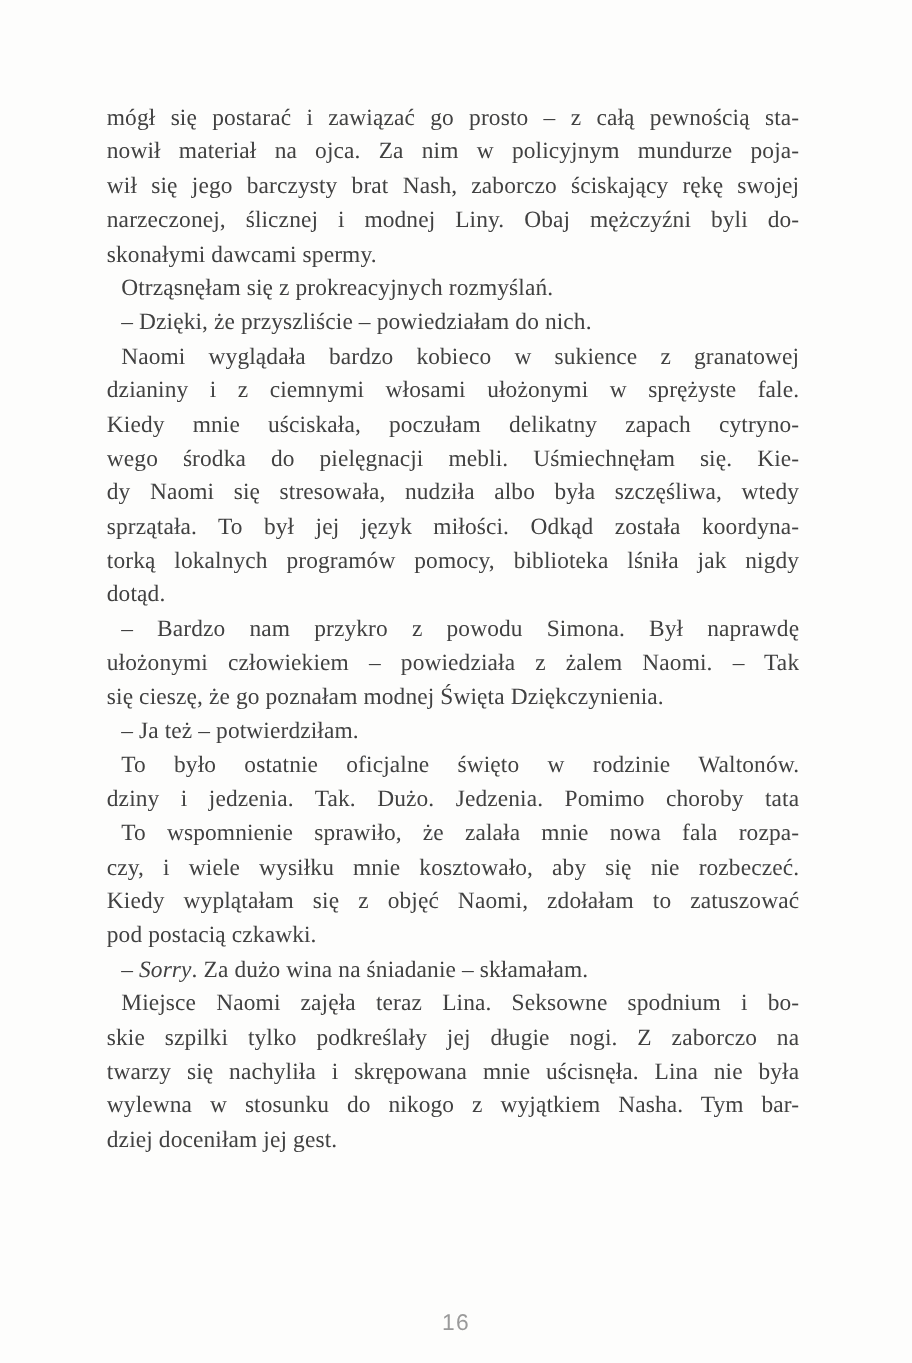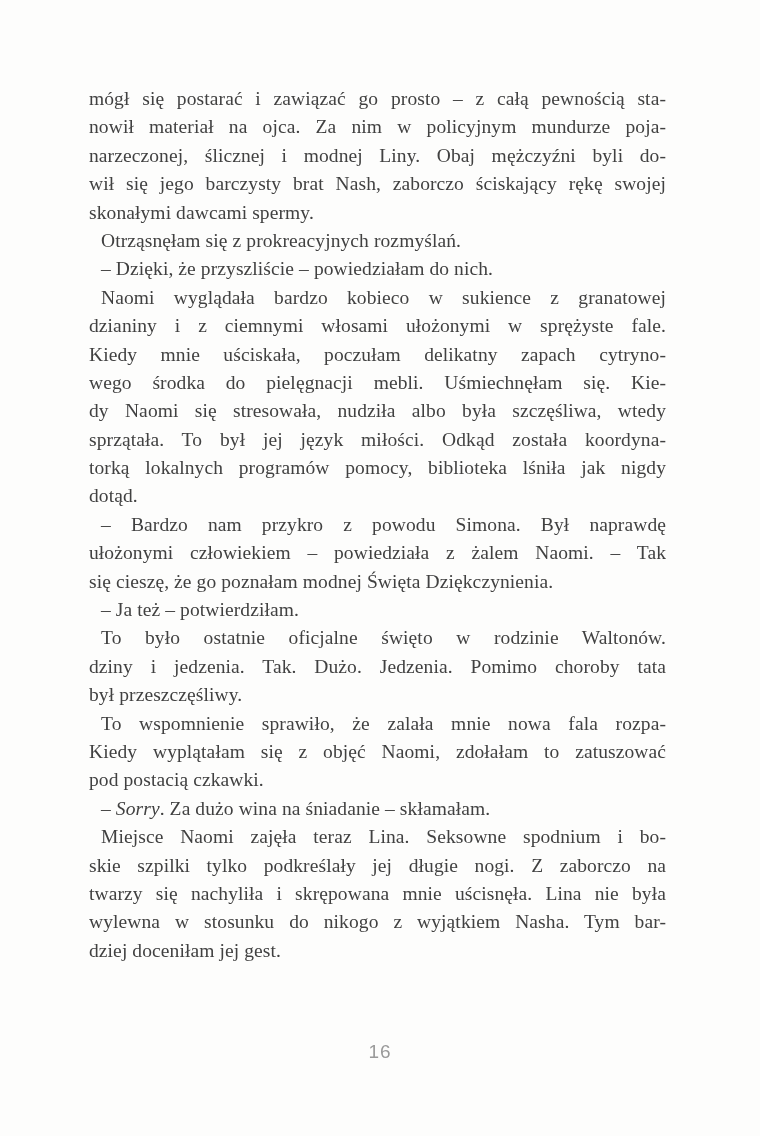--- a/index.html
+++ b/index.html
@@ -40,58 +40,58 @@
   .line.para-end {
     text-align-last: left;
   }
   .line.indent {
     text-indent: 12px;
   }
   .line i {
   }
   .folio {
     position: absolute;
-    top: 1041px;
+    top: 1092px;
     left: 0;
     width: 760px;
     text-align: center;
     font-family: "Liberation Sans", "DejaVu Sans", sans-serif;
     font-size: 19px;
     letter-spacing: 1px;
     color: var(--folio);
   }
 </style>
 </head>
 <body>
 
 <div class="book-page">
   <div class="text-block" id="text-block">
       <div class="line">mógł się postarać i zawiązać go prosto – z całą pewnością sta-</div>
       <div class="line">nowił materiał na ojca. Za nim w policyjnym mundurze poja-</div>
+      <div class="line">wił się jego barczysty brat Nash, zaborczo ściskający rękę swojej</div>
       <div class="line">narzeczonej, ślicznej i modnej Liny. Obaj mężczyźni byli do-</div>
-      <div class="line">wił się jego barczysty brat Nash, zaborczo ściskający rękę swojej</div>
       <div class="line para-end">skonałymi dawcami spermy.</div>
       <div class="line para-end indent">Otrząsnęłam się z prokreacyjnych rozmyślań.</div>
       <div class="line para-end indent">– Dzięki, że przyszliście – powiedziałam do nich.</div>
       <div class="line indent">Naomi wyglądała bardzo kobieco w sukience z granatowej</div>
       <div class="line">dzianiny i z ciemnymi włosami ułożonymi w sprężyste fale.</div>
       <div class="line">Kiedy mnie uściskała, poczułam delikatny zapach cytryno-</div>
       <div class="line">wego środka do pielęgnacji mebli. Uśmiechnęłam się. Kie-</div>
       <div class="line">dy Naomi się stresowała, nudziła albo była szczęśliwa, wtedy</div>
       <div class="line">sprzątała. To był jej język miłości. Odkąd została koordyna-</div>
       <div class="line">torką lokalnych programów pomocy, biblioteka lśniła jak nigdy</div>
       <div class="line para-end">dotąd.</div>
       <div class="line indent">– Bardzo nam przykro z powodu Simona. Był naprawdę</div>
       <div class="line">ułożonymi człowiekiem – powiedziała z żalem Naomi. – Tak</div>
       <div class="line para-end">się cieszę, że go poznałam modnej Święta Dziękczynienia.</div>
       <div class="line para-end indent">– Ja też – potwierdziłam.</div>
       <div class="line indent">To było ostatnie oficjalne święto w rodzinie Waltonów.</div>
       <div class="line">dziny i jedzenia. Tak. Dużo. Jedzenia. Pomimo choroby tata</div>
-      <div class="line para-end">był przeszczęśliwy.</div>
       <div class="line indent">To wspomnienie sprawiło, że zalała mnie nowa fala rozpa-</div>
+      <div class="line">czy, i wiele wysiłku mnie kosztowało, aby się nie rozbeczeć.</div>
       <div class="line">Kiedy wyplątałam się z objęć Naomi, zdołałam to zatuszować</div>
       <div class="line para-end">pod postacią czkawki.</div>
       <div class="line para-end indent">– <i>Sorry</i>. Za dużo wina na śniadanie – skłamałam.</div>
       <div class="line indent">Miejsce Naomi zajęła teraz Lina. Seksowne spodnium i bo-</div>
       <div class="line">skie szpilki tylko podkreślały jej długie nogi. Z zaborczo na</div>
       <div class="line">twarzy się nachyliła i skrępowana mnie uścisnęła. Lina nie była</div>
       <div class="line">wylewna w stosunku do nikogo z wyjątkiem Nasha. Tym bar-</div>
       <div class="line para-end">dziej doceniłam jej gest.</div>
     </div>
   <div class="folio">16</div>

